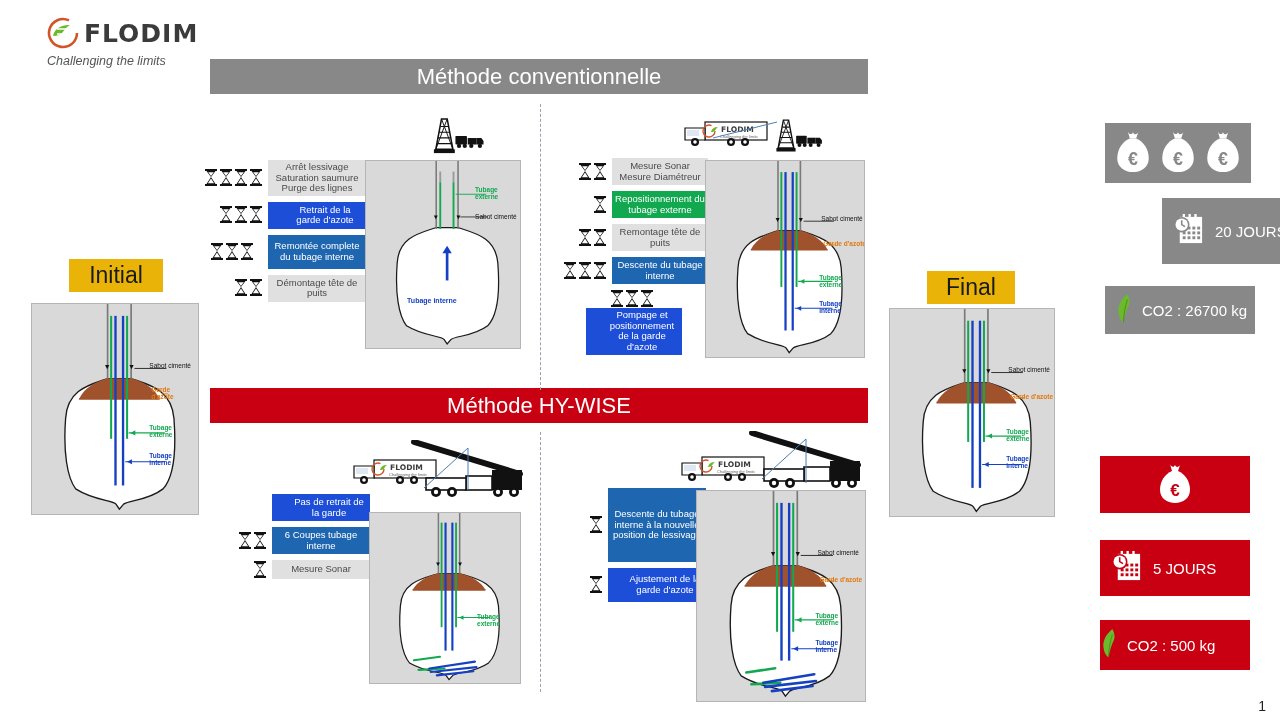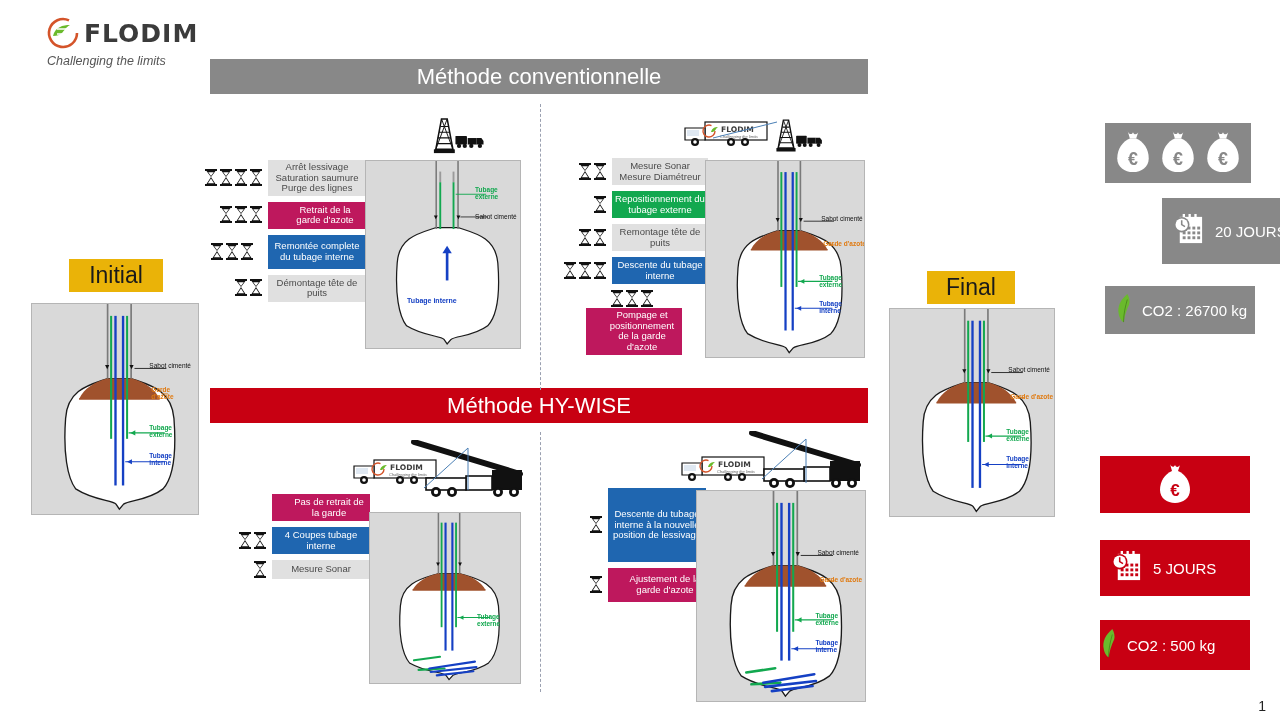--- a/index.html
+++ b/index.html
@@ -36,21 +36,21 @@
 
   
   .steps { display:flex; flex-direction:column; }
   .step-row { display:flex; align-items:center; justify-content:flex-end; }
   .hg-group { display:flex; justify-content:flex-end; margin-right:4px; }
   .hg { width:15px; height:18px; position:relative; }
   .hg svg { display:block; }
   .chip { color:#fff; text-align:center; font-size:9.5px; line-height:1.12;
           padding:2px 3px; display:flex; align-items:center; justify-content:center; }
   .chip.grey   { background:#e0e0e0; color:#4a4a4a; }
-  .chip.orange { background:#be185d;padding-left:19px; }
+  .chip.orange { background:#1d4ed8;padding-left:19px; }
   .chip.blue   { background:#1f66b0; }
   .chip.green  { background:#12a84f; }
 
   #steps-conv-1 { left:192px; top:160px; width:174px; }
   #steps-conv-1 .chip { width:98px; }
   #steps-conv-2 { left:560px; top:158px; width:148px; }
   #steps-conv-2 .chip { width:96px; }
   #steps-hy-1 { left:232px; top:494px; width:138px; }
   #steps-hy-1 .chip { width:98px; }
   #steps-hy-2 { left:568px; top:488px; width:138px; }
@@ -394,21 +394,21 @@
         <span class="hg">
           <svg viewBox="0 0 14 17" width="14" height="17">
             <rect x="1" y="0" width="12" height="2" fill="#111"></rect>
             <rect x="1" y="15" width="12" height="2" fill="#111"></rect>
             <path d="M2.5 2h9l-4.5 6 4.5 7h-9l4.5-7z" fill="#111"></path>
             <path d="M4.2 3.2h5.6L7 7z" fill="#fff"></path>
             <path d="M7 9.6l3.1 4.6H3.9z" fill="#fff"></path>
           </svg>
         </span>
       </span>
-      <span class="chip blue" style="width:98px;min-height:27px">4 Coupes tubage interne</span>
+      <span class="chip blue" style="width:98px;min-height:27px">6 Coupes tubage interne</span>
     </div>
     <div class="step-row" style="margin-bottom: 6px;">
       <span class="hg-group">
         <span class="hg">
           <svg viewBox="0 0 14 17" width="14" height="17">
             <rect x="1" y="0" width="12" height="2" fill="#111"></rect>
             <rect x="1" y="15" width="12" height="2" fill="#111"></rect>
             <path d="M2.5 2h9l-4.5 6 4.5 7h-9l4.5-7z" fill="#111"></path>
             <path d="M4.2 3.2h5.6L7 7z" fill="#fff"></path>
             <path d="M7 9.6l3.1 4.6H3.9z" fill="#fff"></path>

